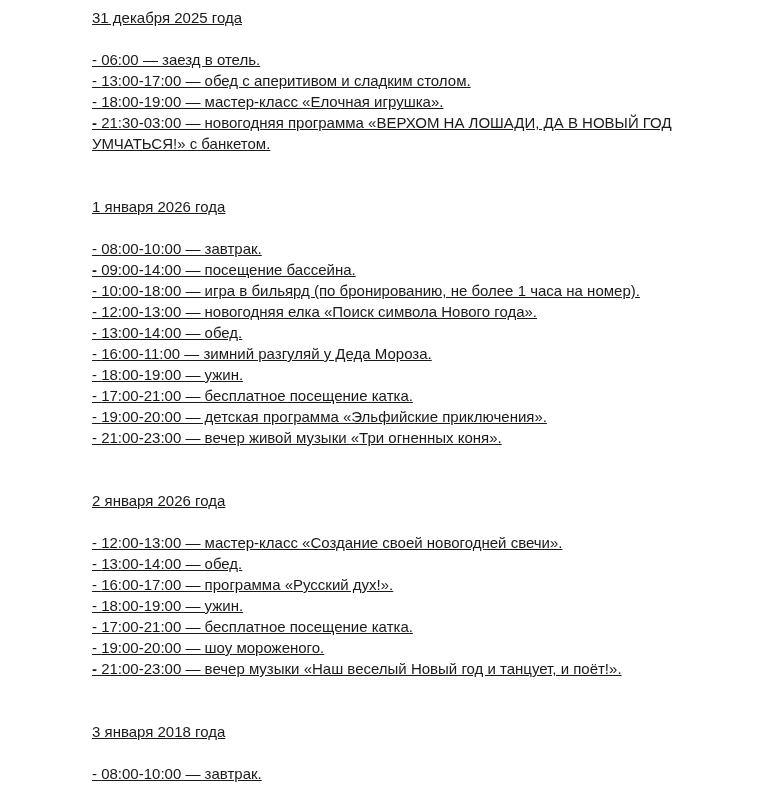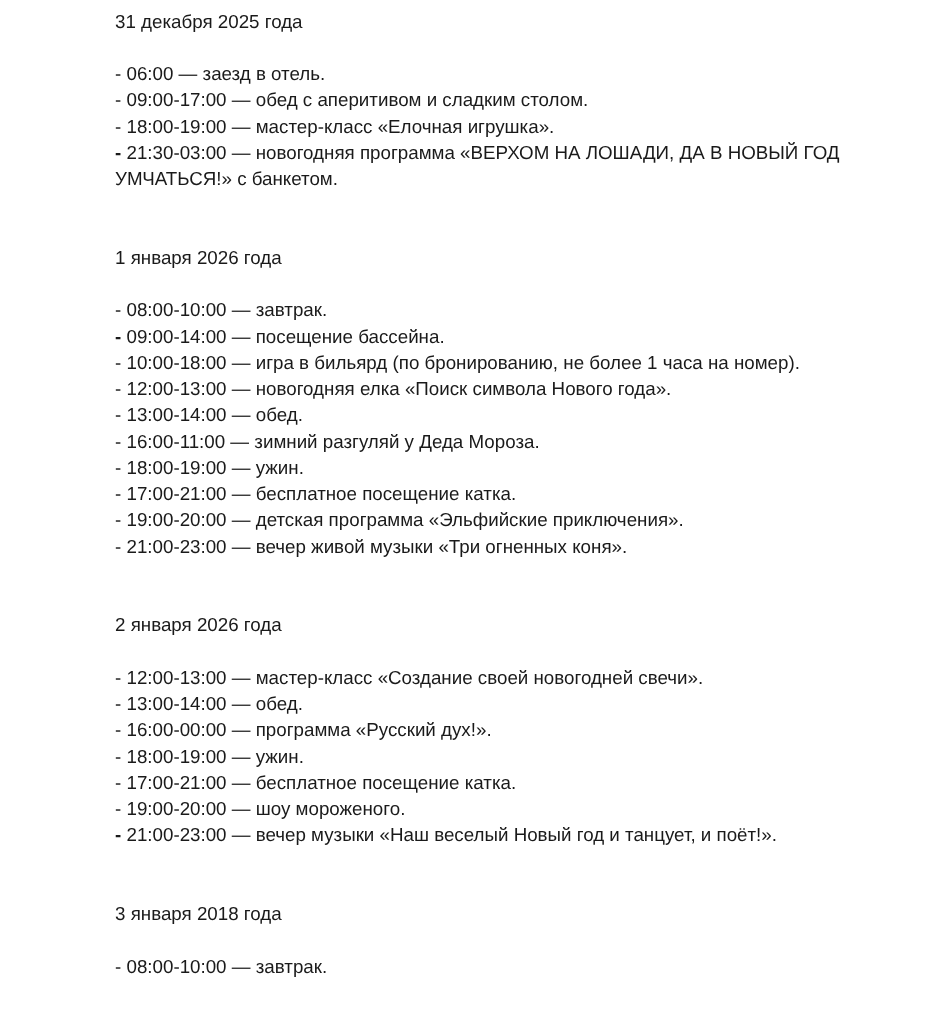--- a/index.html
+++ b/index.html
@@ -16,20 +16,21 @@
     line-height: 21px;
     color: #1a1a1a;
   }
   .doc {
     padding: 7px 0 0 92px;
     width: 632px;
     box-sizing: content-box;
   }
   .section {
     margin: 0 0 42px 0;
+    text-decoration: underline;
   }
   .section:last-child {
     margin-bottom: 0;
   }
   .heading {
     margin: 0 0 21px 0;
     font-weight: 400;
   }
   .items {
     margin: 0;
@@ -44,21 +45,21 @@
 </style>
 </head>
 <body>
 
 <div class="doc" id="doc-root">
   <section class="section">
     <p class="heading">31 декабря 2025 года</p>
     <div class="items">
   <p class="line"><span class="dash">- </span><span class="line-text">06:00 — заезд в отель.</span></p>
 
-  <p class="line"><span class="dash">- </span><span class="line-text">09:00-17:00 — обед с аперитивом и сладким столом.</span></p>
+  <p class="line"><span class="dash">- </span><span class="line-text">13:00-17:00 — обед с аперитивом и сладким столом.</span></p>
 
   <p class="line"><span class="dash">- </span><span class="line-text">18:00-19:00 — мастер-класс «Елочная игрушка».</span></p>
 
   <p class="line"><span class="dash bold">- </span><span class="line-text">21:30-03:00 — новогодняя программа «ВЕРХОМ НА ЛОШАДИ, ДА В НОВЫЙ ГОД УМЧАТЬСЯ!» с банкетом.</span></p>
 </div>
   </section>
 
   <section class="section">
     <p class="heading">1 января 2026 года</p>
     <div class="items">
@@ -84,21 +85,21 @@
 </div>
   </section>
 
   <section class="section">
     <p class="heading">2 января 2026 года</p>
     <div class="items">
   <p class="line"><span class="dash">- </span><span class="line-text">12:00-13:00 — мастер-класс «Создание своей новогодней свечи».</span></p>
 
   <p class="line"><span class="dash">- </span><span class="line-text">13:00-14:00 — обед.</span></p>
 
-  <p class="line"><span class="dash">- </span><span class="line-text">16:00-00:00 — программа «Русский дух!».</span></p>
+  <p class="line"><span class="dash">- </span><span class="line-text">16:00-17:00 — программа «Русский дух!».</span></p>
 
   <p class="line"><span class="dash">- </span><span class="line-text">18:00-19:00 — ужин.</span></p>
 
   <p class="line"><span class="dash">- </span><span class="line-text">17:00-21:00 — бесплатное посещение катка.</span></p>
 
   <p class="line"><span class="dash">- </span><span class="line-text">19:00-20:00 — шоу мороженого.</span></p>
 
   <p class="line"><span class="dash bold">- </span><span class="line-text">21:00-23:00 — вечер музыки «Наш веселый Новый год и танцует, и поёт!».</span></p>
 </div>
   </section>

